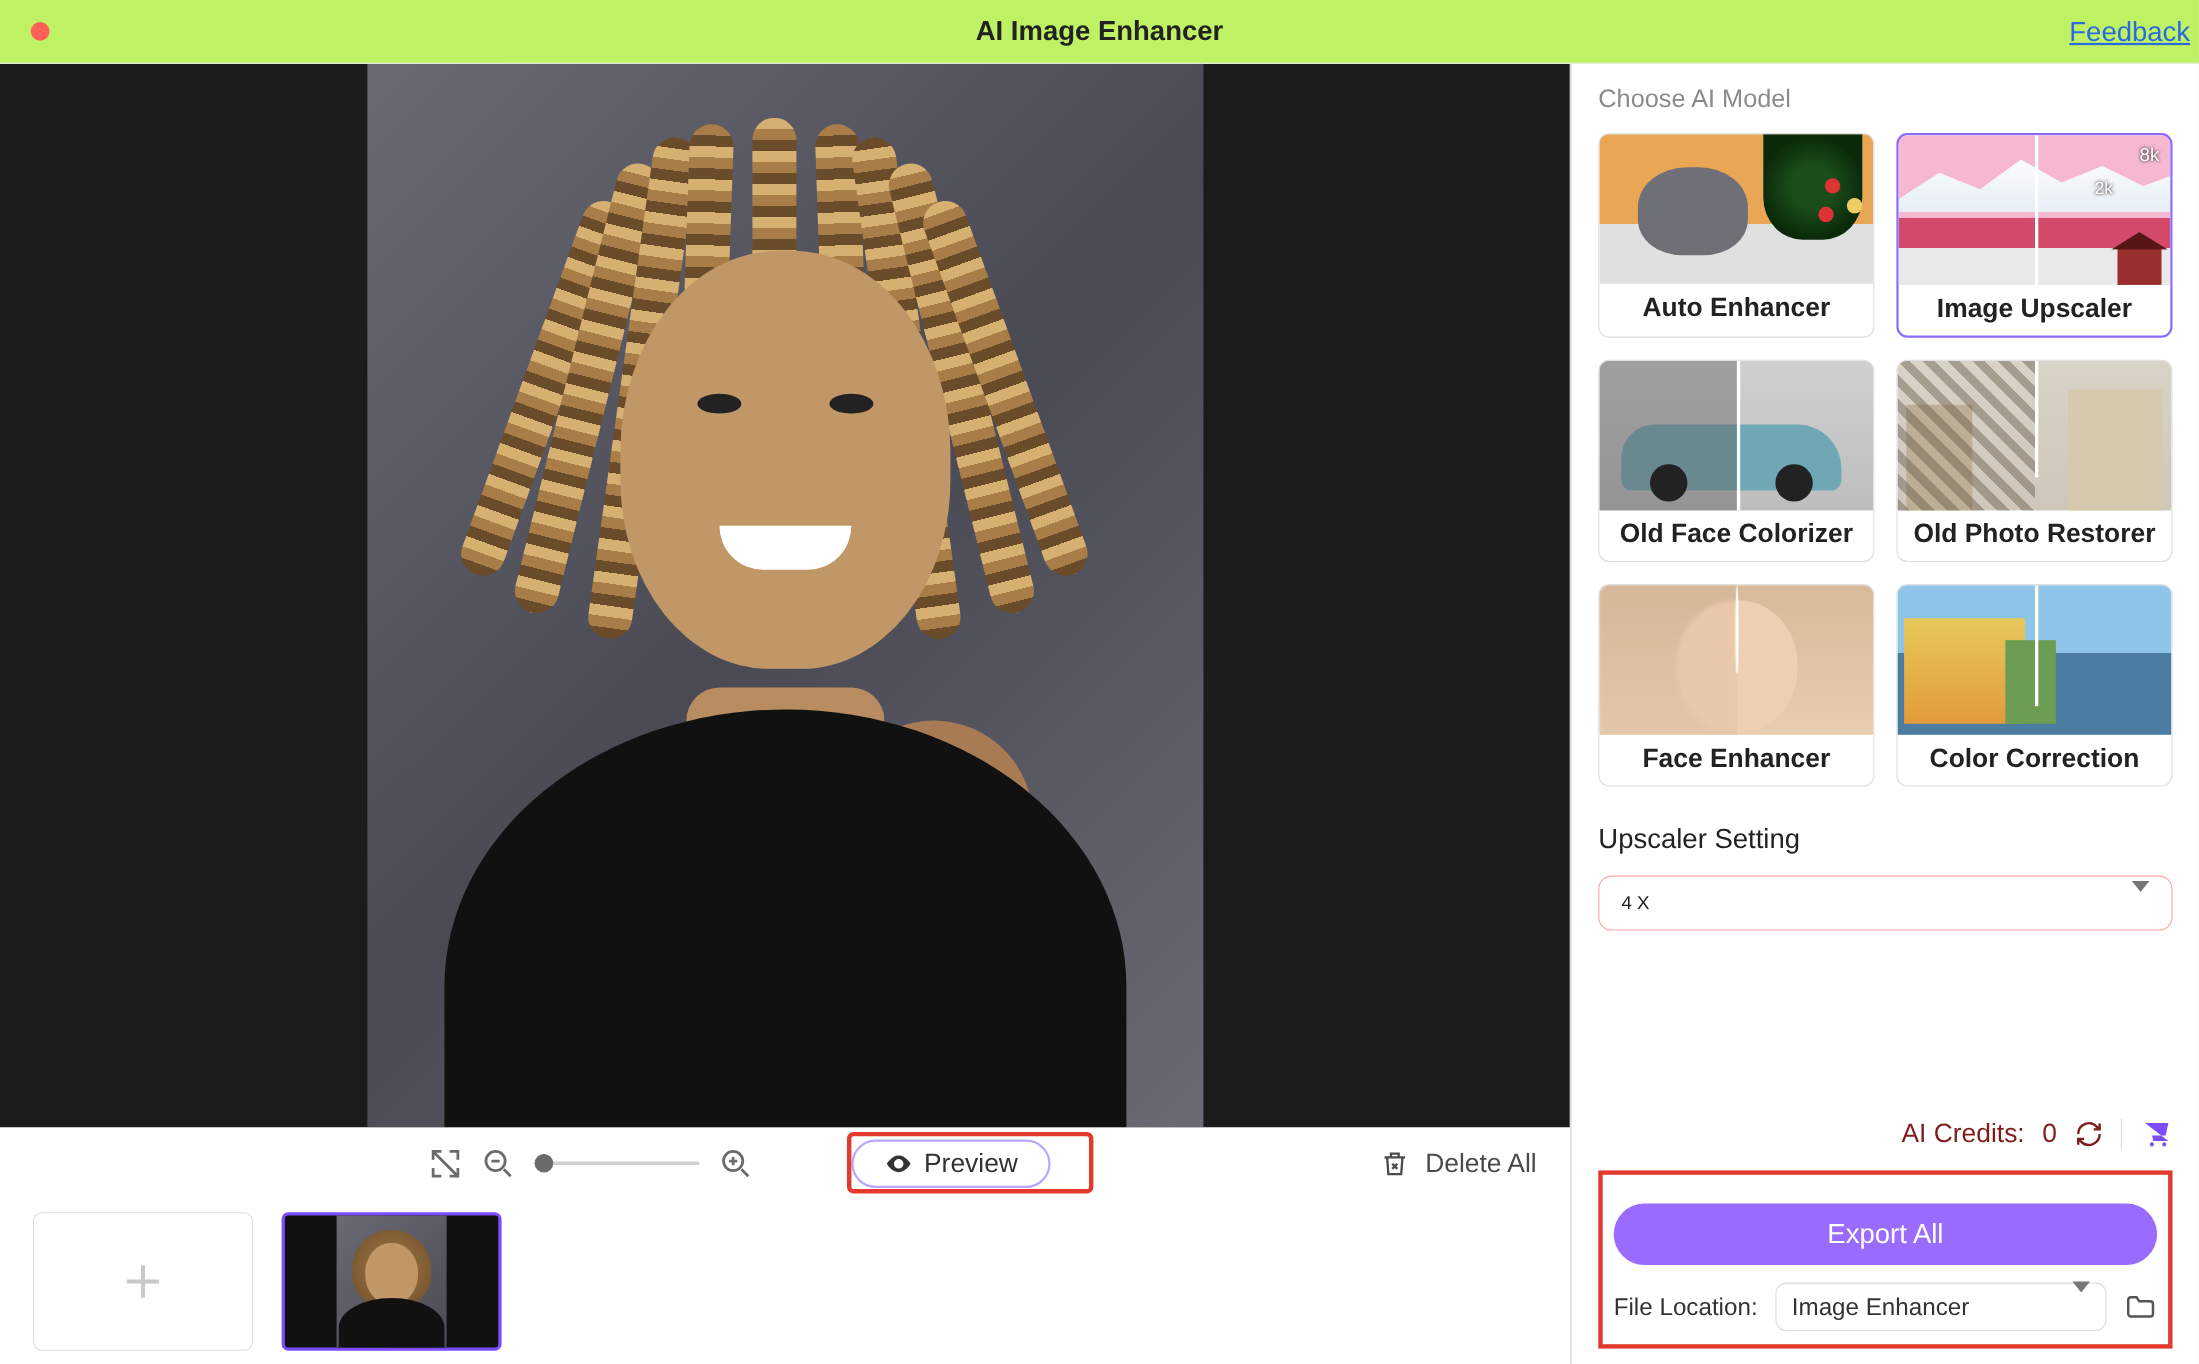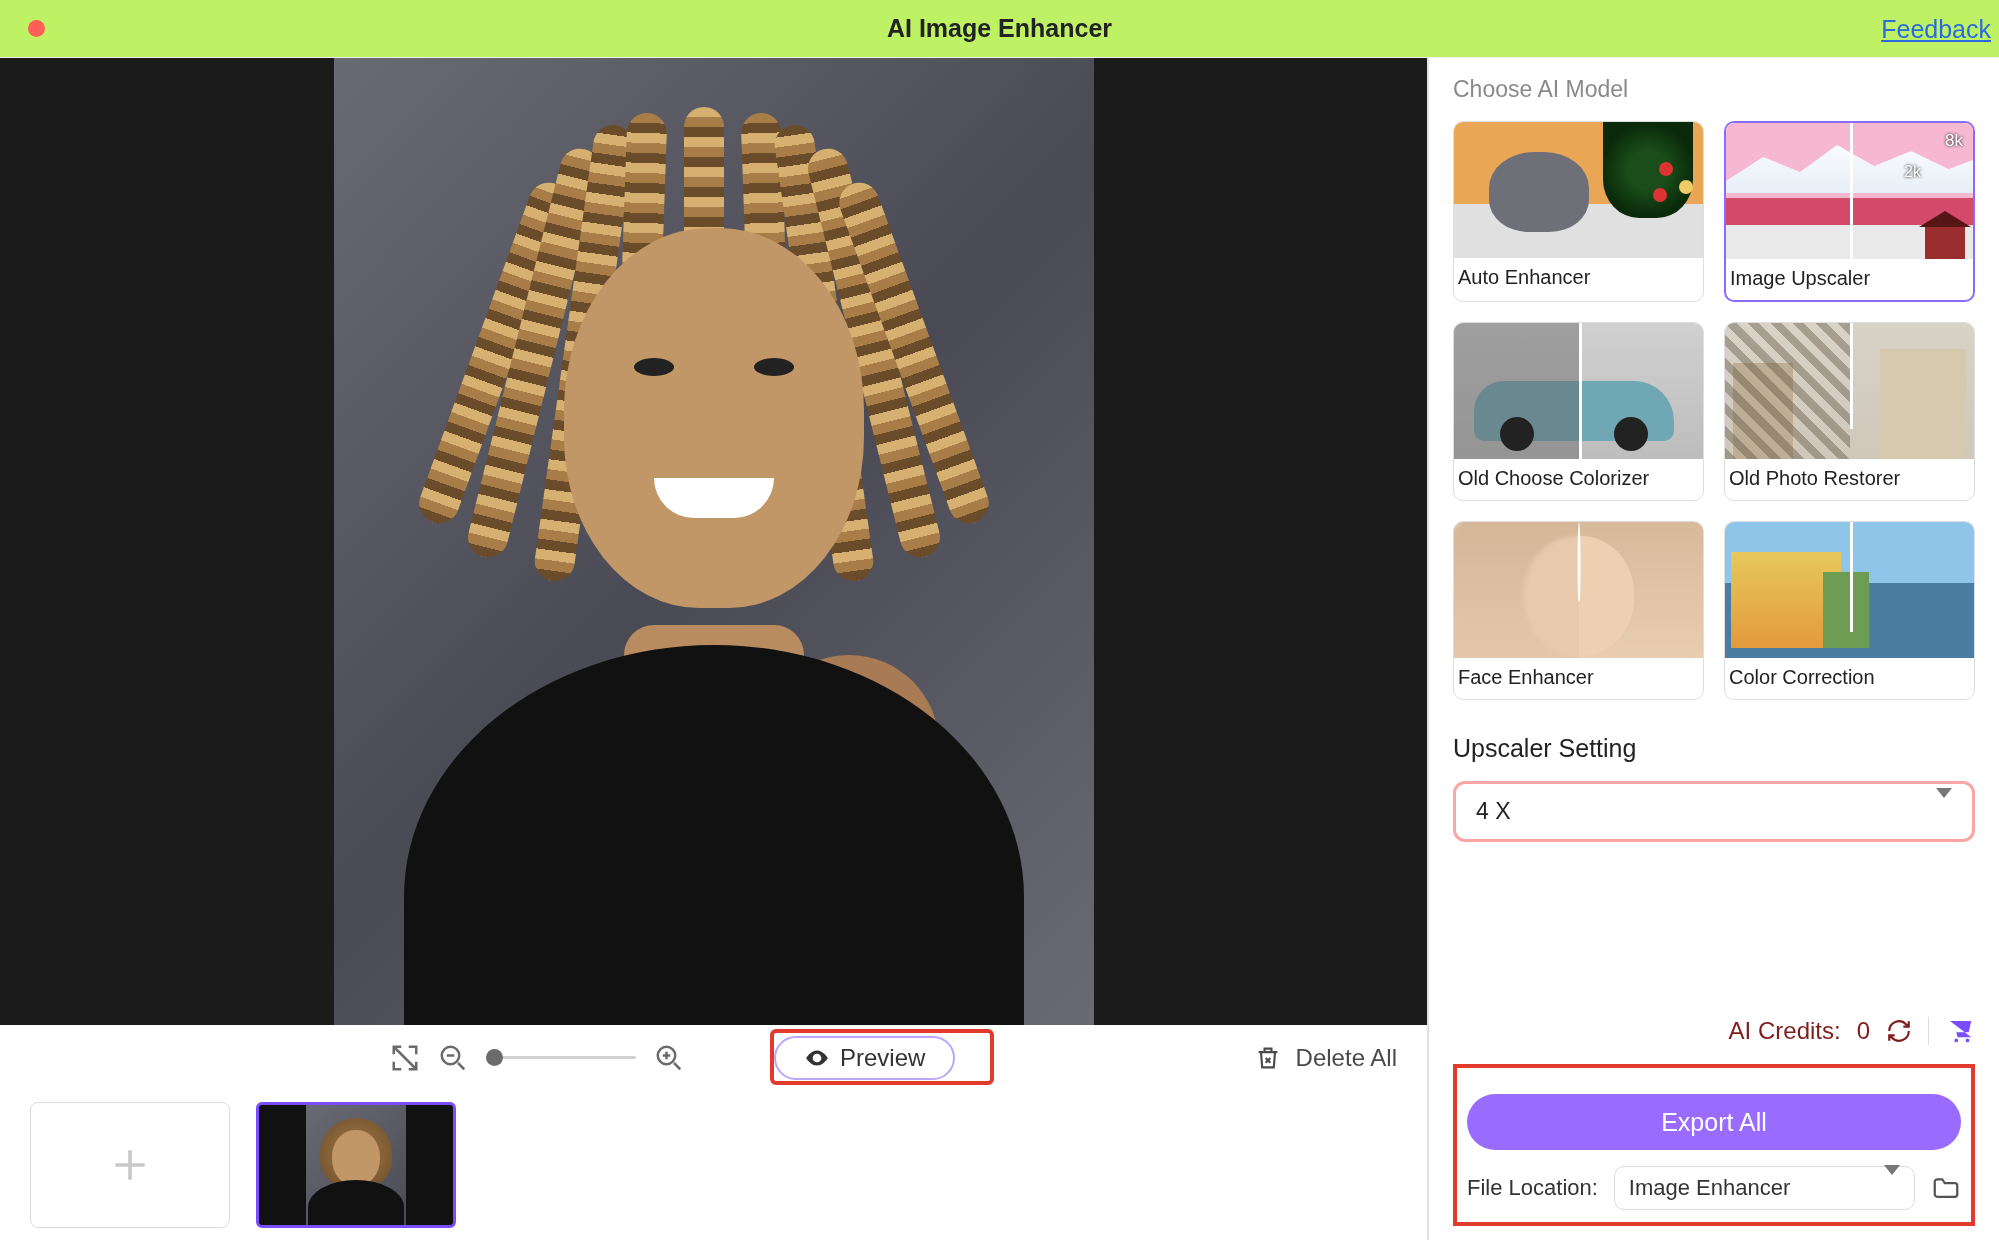--- a/index.html
+++ b/index.html
@@ -195,21 +195,21 @@
     cursor:pointer;
   }
   .model-card.selected { border:2px solid #8a6bff; }
   .model-img {
     height:136px; background:#ccc; position:relative;
   }
   .model-img.split::after{
     content:''; position:absolute; left:50%; top:0; bottom:0; width:3px; background:#fff;
   }
   .model-cap {
-    text-align:left; padding:8px 4px 10px; font-size:20px; color:#222;
+    text-align:center; padding:8px 4px 10px; font-size:24px; color:#222;font-weight:bold;
   }
 
   
   .mi-cat{background:linear-gradient(#e9a756,#e9a756 60%,#e0e0e0 60%);}
   .mi-cat::before{content:'';position:absolute;left:35px;top:30px;width:100px;height:80px;background:#6f6f78;border-radius:45% 45% 40% 40%;}
   .mi-cat .tree{position:absolute;right:10px;top:0;width:90px;height:96px;background:radial-gradient(circle,#1a4d1a 30%,#0a2a0a 70%);border-radius:0 0 40% 40%;}
   .mi-cat .ball{position:absolute;right:30px;top:40px;width:14px;height:14px;background:#d33;border-radius:50%;box-shadow:20px 18px 0 #ec6, -6px 26px 0 #d33;}
 
   .mi-upscale{background:linear-gradient(#f5b8d0 0 55%,#d34a6a 55% 75%,#e9e9e9 75%);}
   .mi-upscale::before{content:'';position:absolute;left:0;top:10px;width:100%;height:60px;background:linear-gradient(#fff,#e6eef6);clip-path:polygon(0 80%,15% 40%,30% 65%,45% 20%,60% 55%,75% 30%,90% 60%,100% 45%,100% 100%,0 100%);}
@@ -238,22 +238,22 @@
   .mi-color{background:linear-gradient(#8ec5e8,#8ec5e8 45%,#4a7da1 45%);}
   .mi-color::before{content:'';position:absolute;left:6px;bottom:10px;width:110px;height:96px;background:linear-gradient(#e7c95a,#e39a3a);}
   .mi-color::after{content:'';position:absolute;right:6px;bottom:10px;width:110px;height:110px;background:linear-gradient(#d45a5a,#c73a3a);}
   .mi-color .mid{position:absolute;left:98px;bottom:10px;width:46px;height:76px;background:#6c9d52;}
 
   .section-title {
     margin-top:34px; font-size:25px; color:#222; font-weight:500;
   }
   .dropdown {
     margin-top:18px;
-    border:3px solid #fca5a5; border-radius:12px;
-    padding:14px 20px; font-size:23px; color:#222;
+    border:1px solid #fca5a5; border-radius:12px;
+    padding:14px 20px; font-size:17px; color:#222;
     display:flex; align-items:center; justify-content:space-between;
     cursor:pointer;
   }
   .caret-down{width:0;height:0;border-left:8px solid transparent;border-right:8px solid transparent;border-top:10px solid #777;}
 
   .sidebar-bottom {
     margin-top:auto;
     display:flex; flex-direction:column;
   }
   .credits-row {
@@ -412,21 +412,21 @@
         </div>
         <div class="model-cap">Image Upscaler</div>
       </div>
 
       <div class="model-card">
         <div class="model-img mi-car split">
           <div class="gray"></div>
             <div class="w1"></div>
             <div class="w2"></div>
         </div>
-        <div class="model-cap">Old Choose Colorizer</div>
+        <div class="model-cap">Old Face Colorizer</div>
       </div>
 
       <div class="model-card">
         <div class="model-img mi-rest split">
           <div class="b3"></div>
             <div class="dmg"></div>
         </div>
         <div class="model-cap">Old Photo Restorer</div>
       </div>
 

